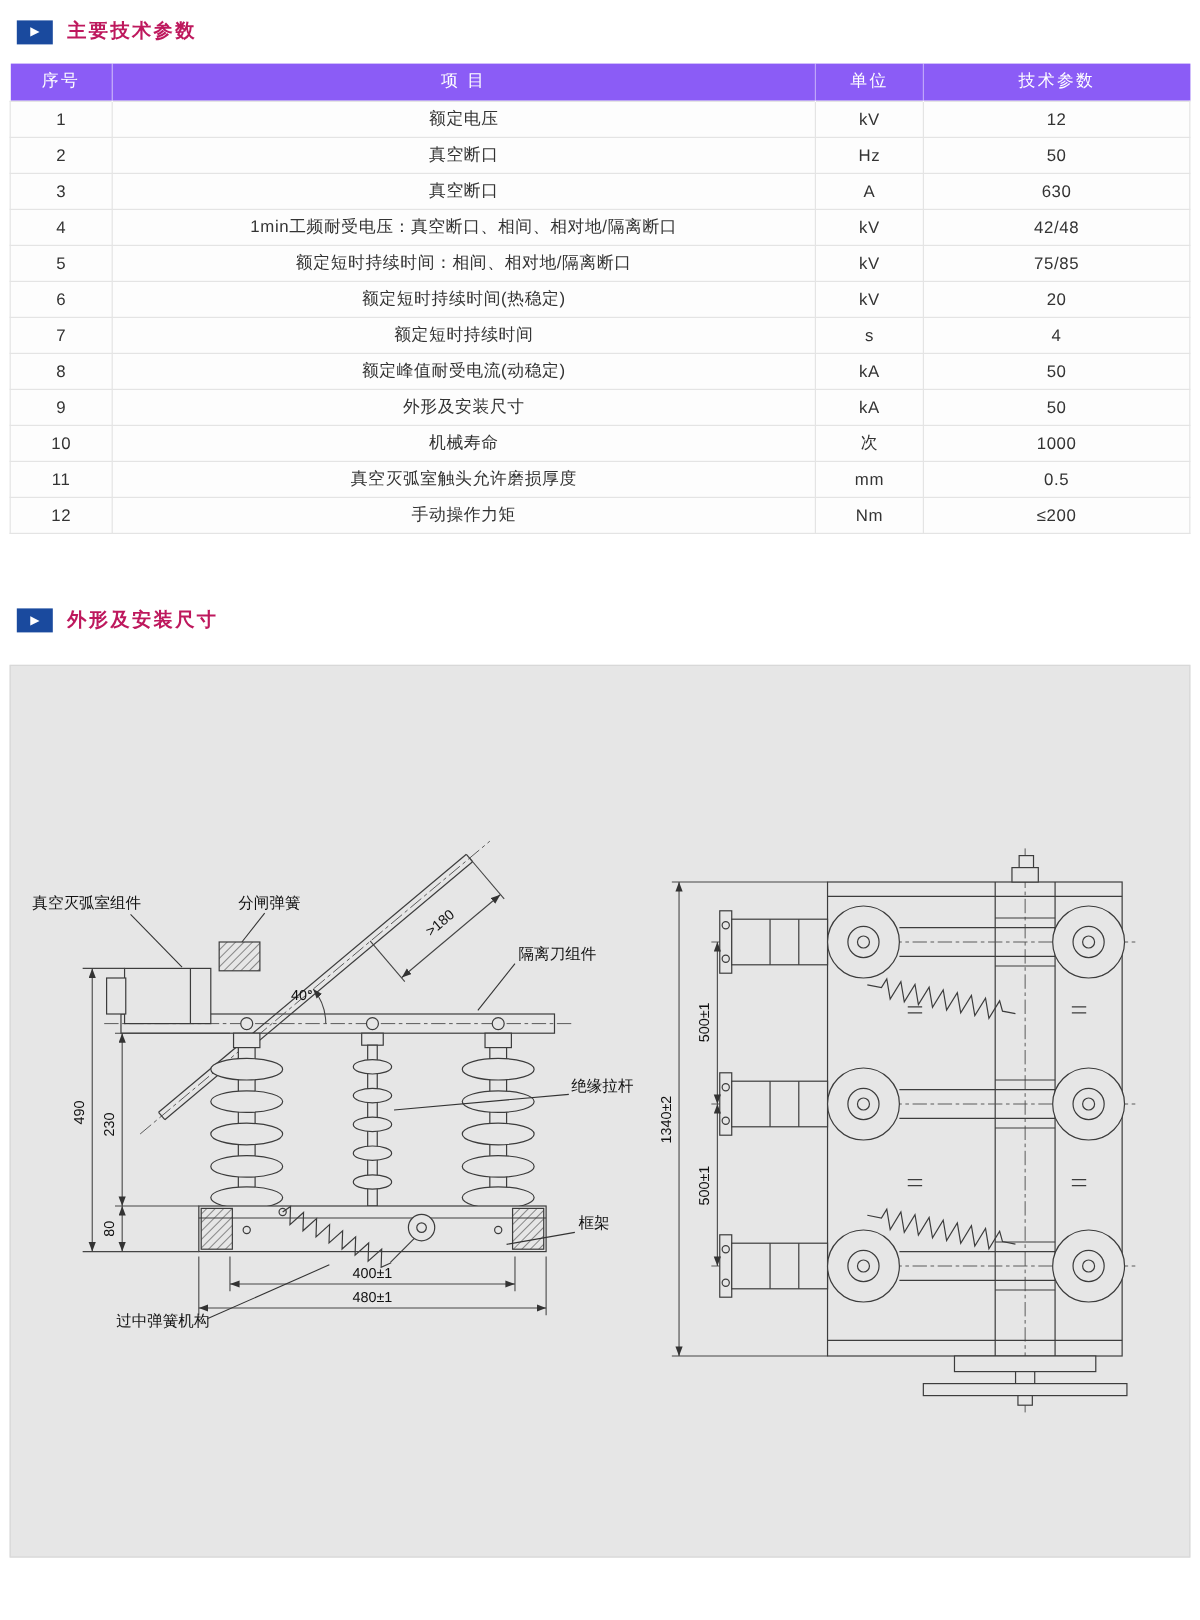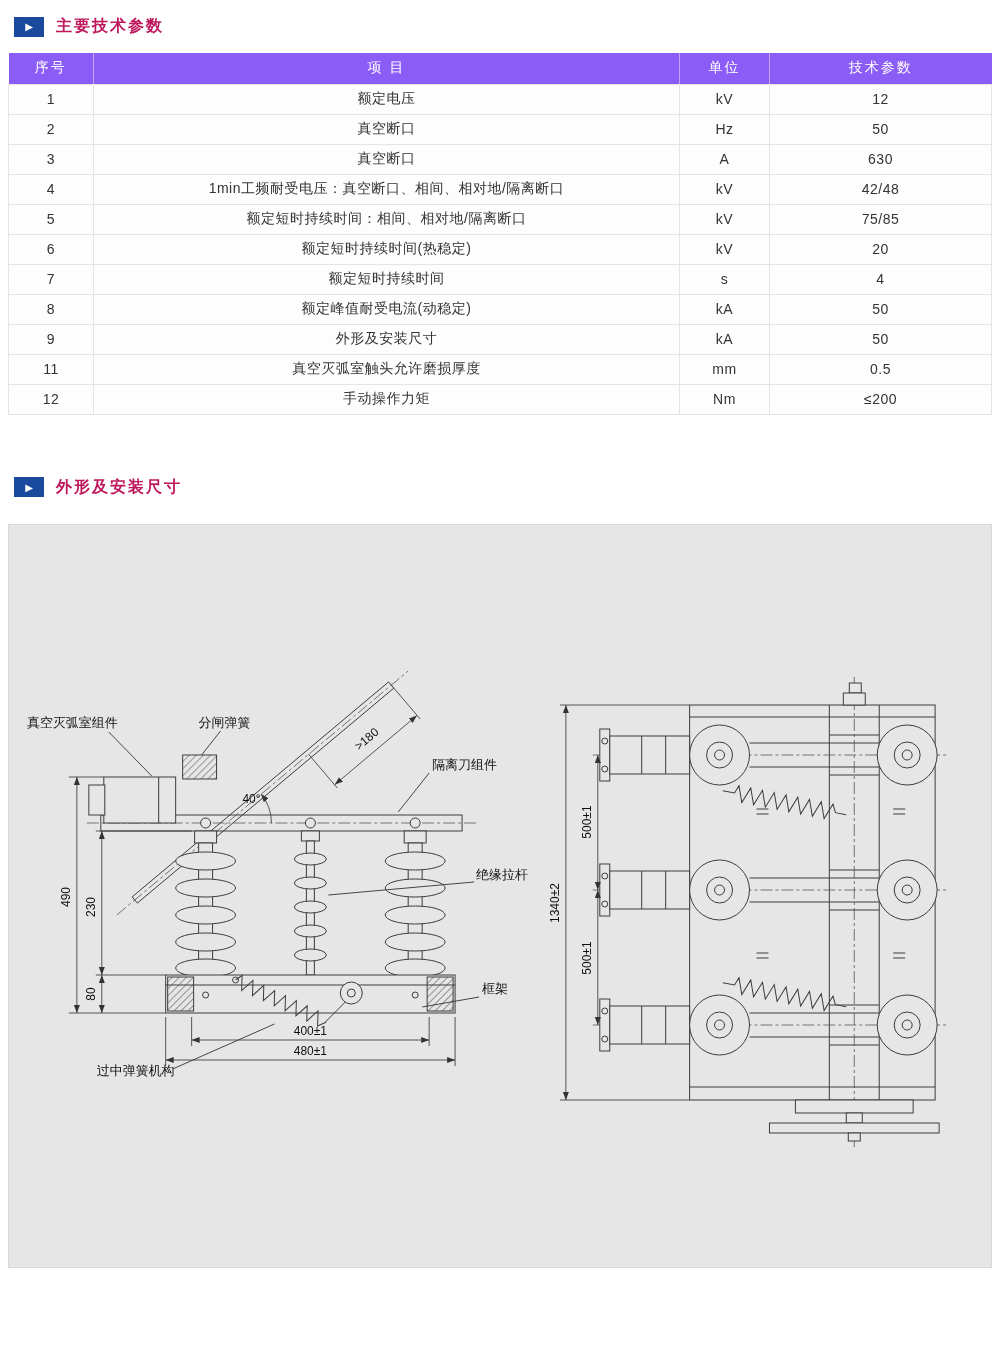--- a/index.html
+++ b/index.html
@@ -106,20 +106,26 @@
           <td>8</td>
           <td>额定峰值耐受电流(动稳定)</td>
           <td>kA</td>
           <td>50</td>
         </tr>
         <tr>
           <td>9</td>
           <td>外形及安装尺寸</td>
           <td>kA</td>
           <td>50</td>
+        </tr>
+        <tr>
+          <td>10</td>
+          <td>机械寿命</td>
+          <td>次</td>
+          <td>1000</td>
         </tr>
         <tr>
           <td>11</td>
           <td>真空灭弧室触头允许磨损厚度</td>
           <td>mm</td>
           <td>0.5</td>
         </tr>
         <tr>
           <td>12</td>
           <td>手动操作力矩</td>

